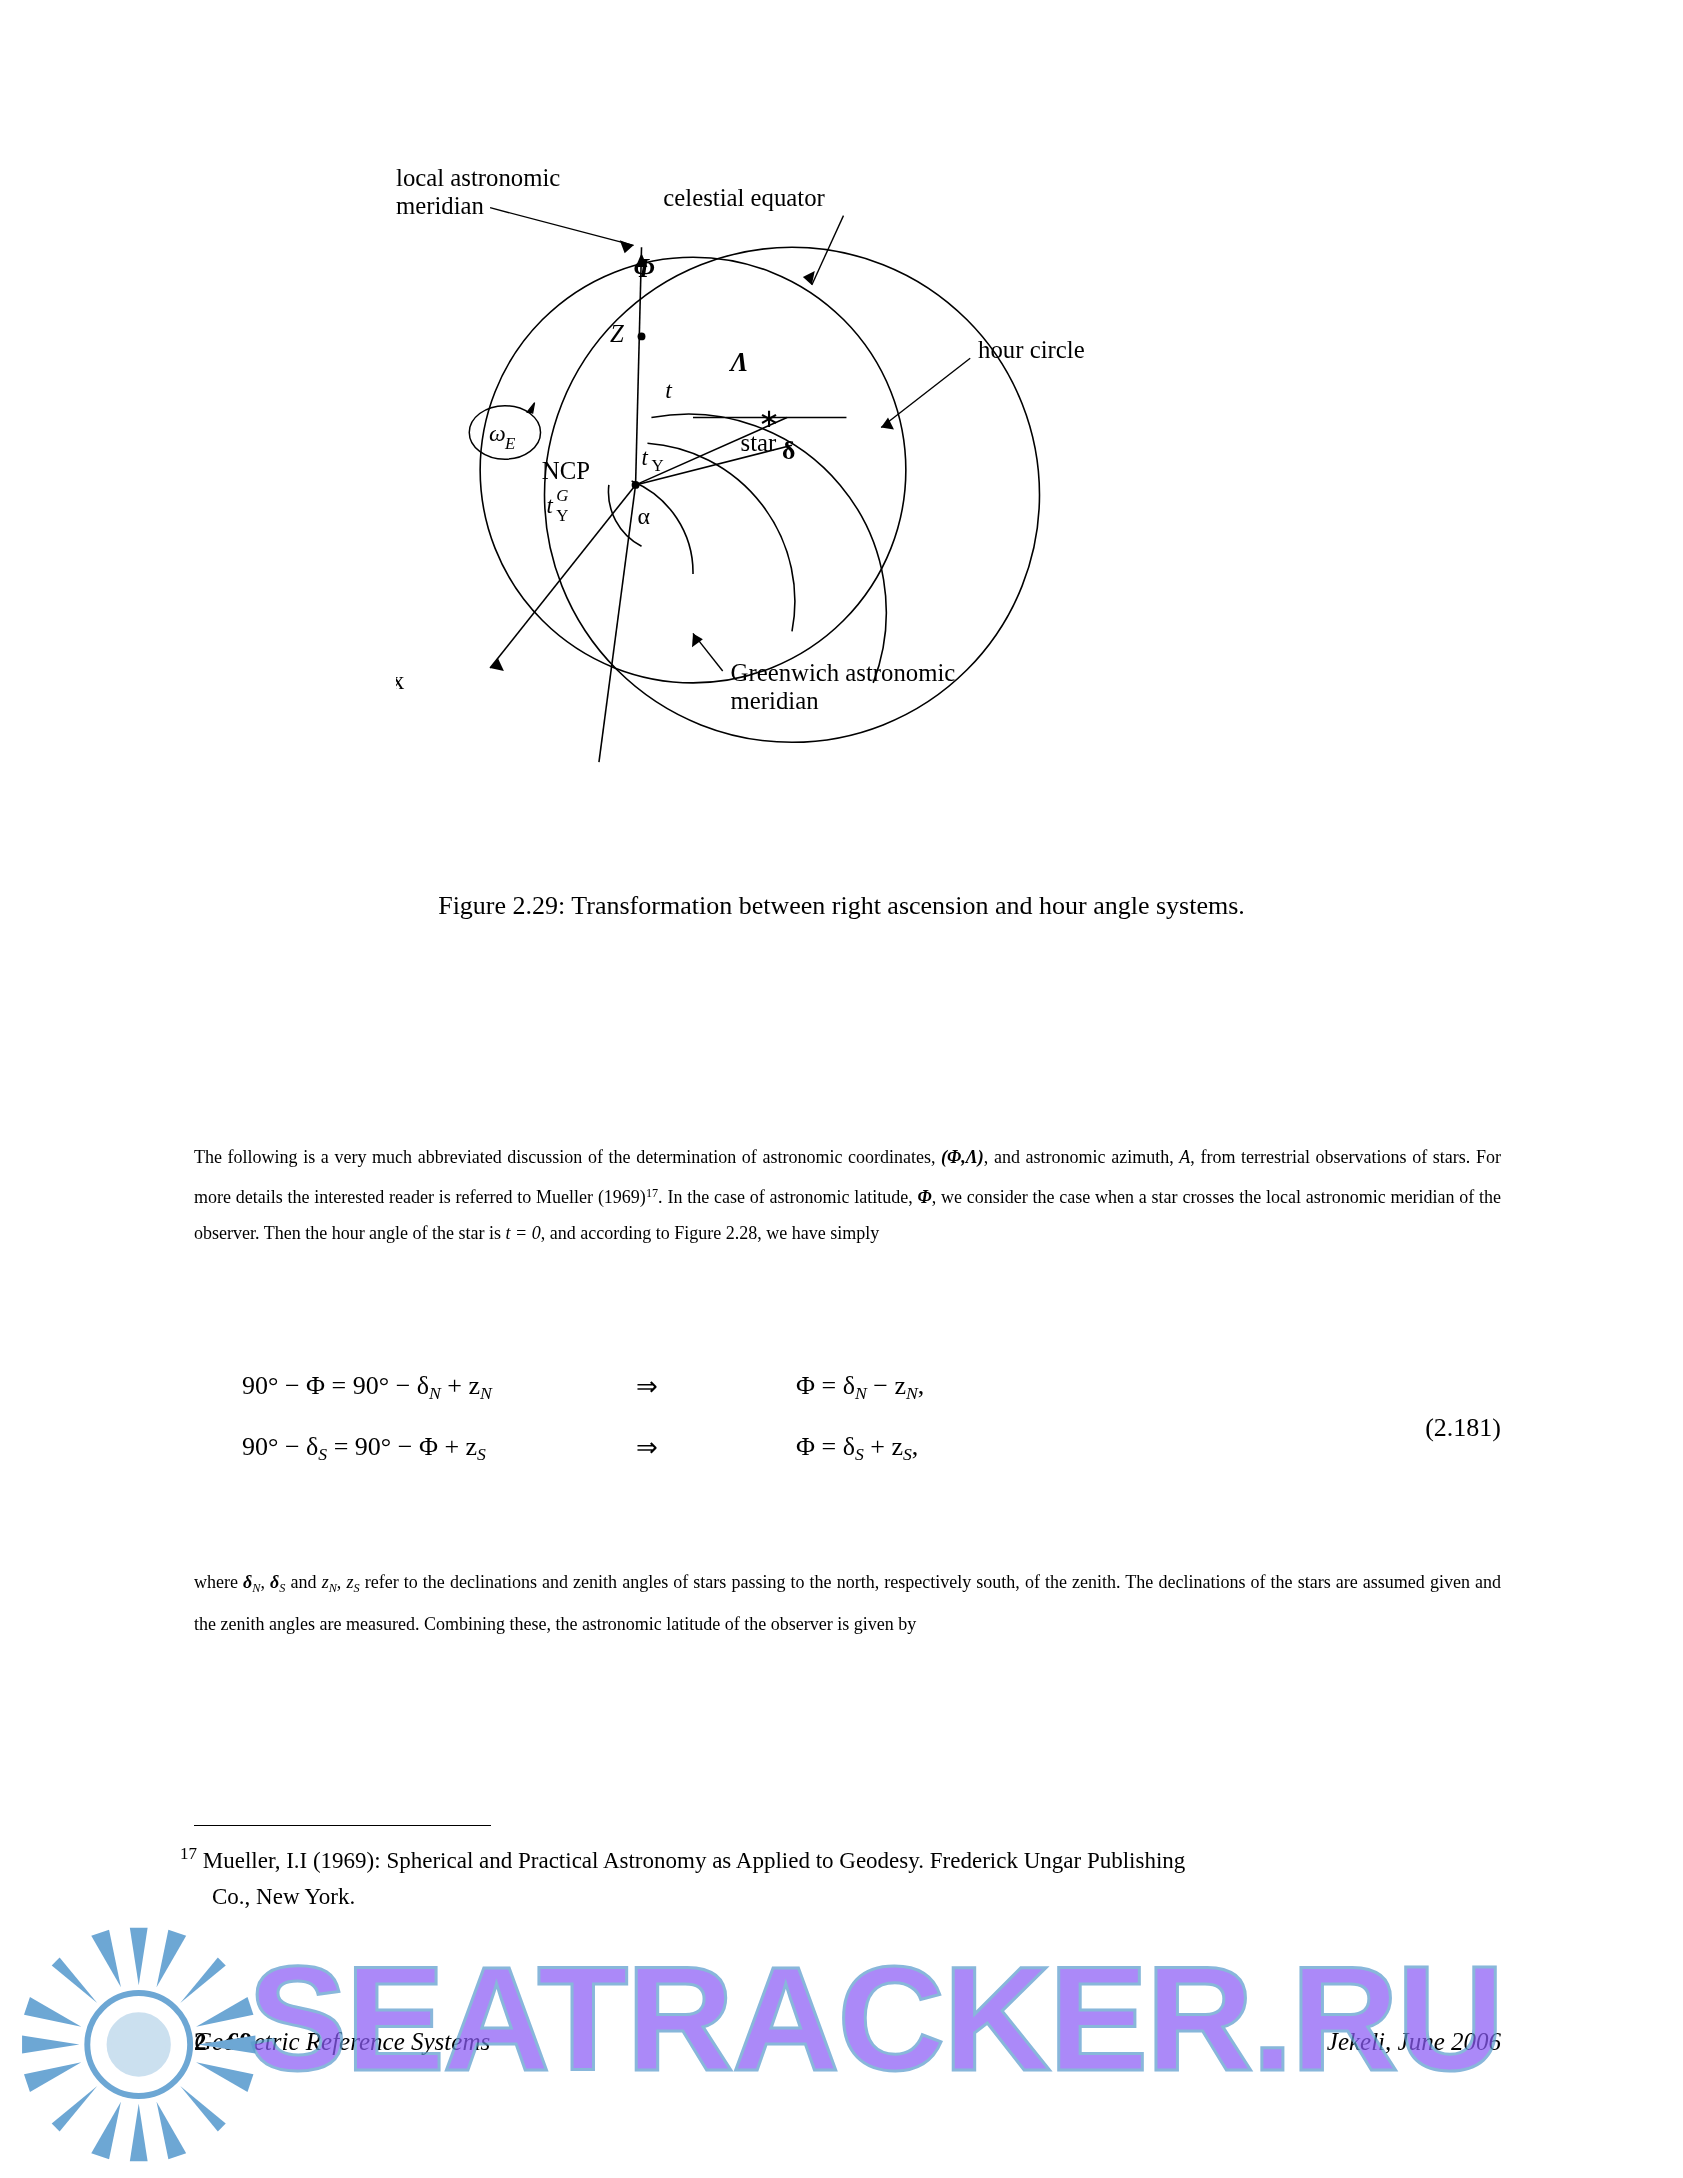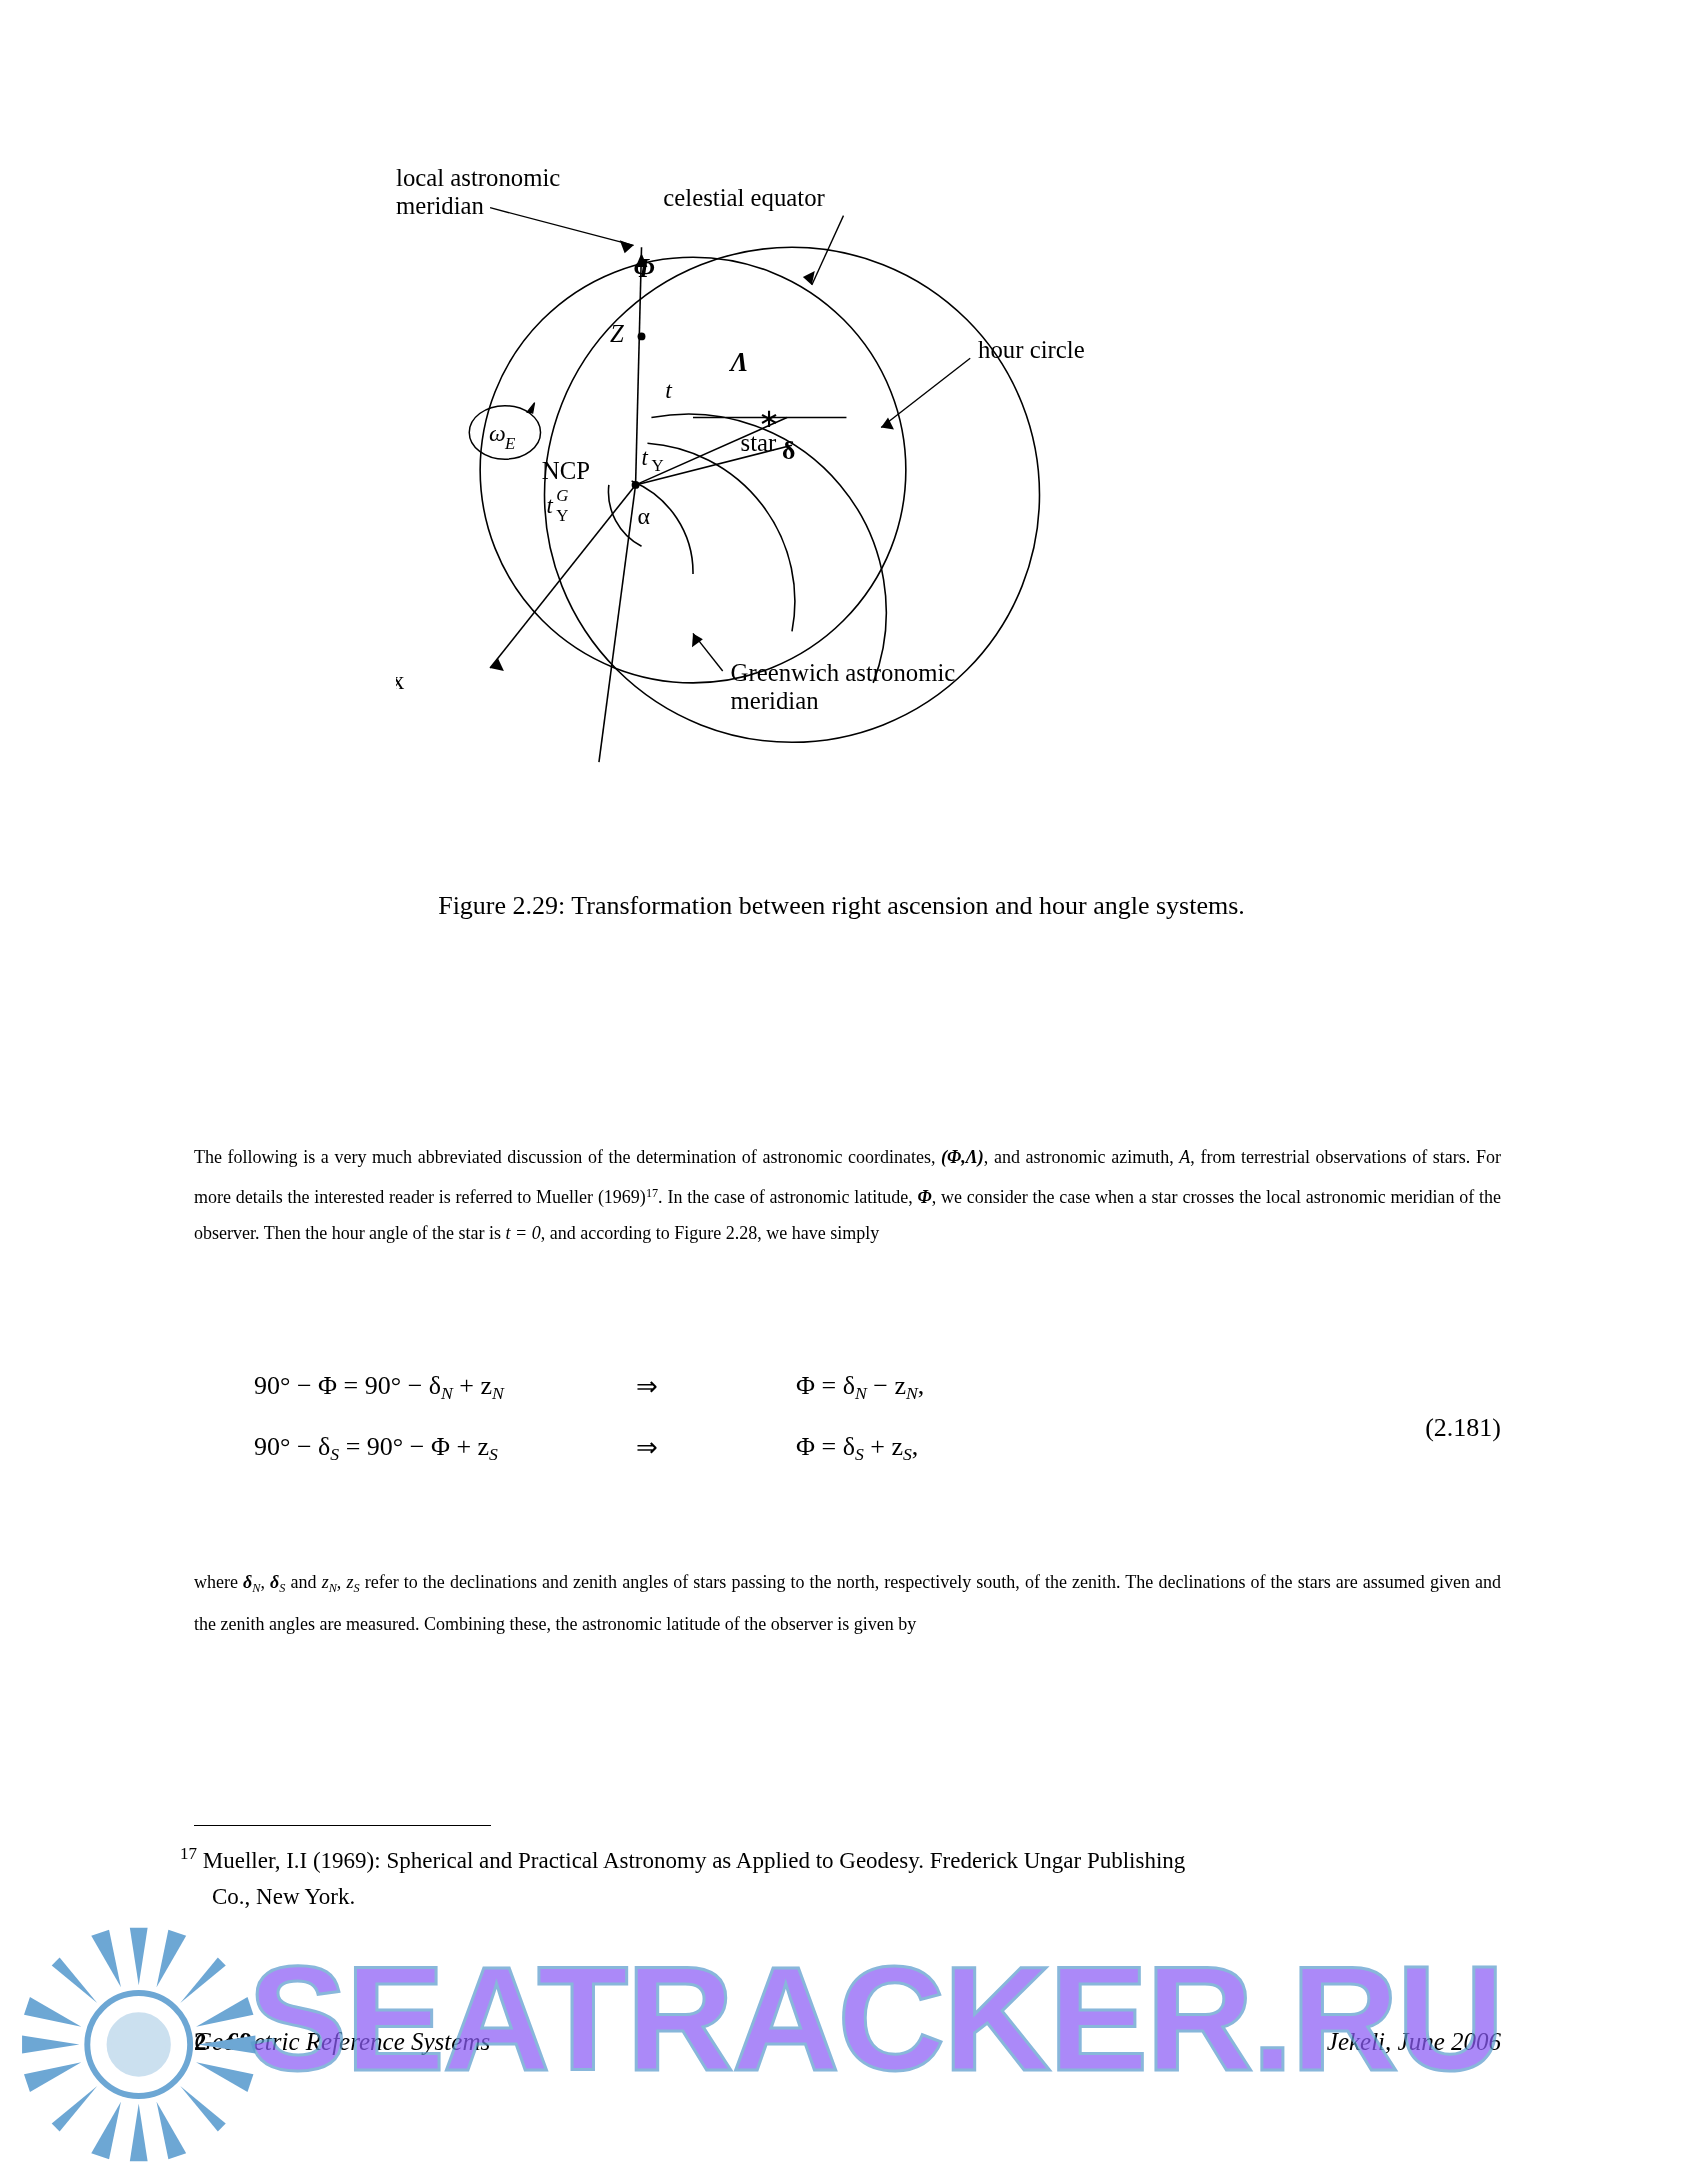--- a/index.html
+++ b/index.html
@@ -72,21 +72,21 @@
     position: absolute;
     left: 194px;
     top: 1371px;
     width: 1307px;
     font-size: 26px;
   }
   .eq-line {
     position: relative;
     height: 61px;
   }
-  .eq-col1 { position: absolute; left: 48px; top: 0; margin-left: 12px; }
+  .eq-col1 { position: absolute; left: 48px; top: 0; }
   .eq-col2 { position: absolute; left: 442px; top: 0; }
   .eq-col3 { position: absolute; left: 602px; top: 0; }
   .eq-num  { position: absolute; right: 0; top: 42px; }
 
   i, .it { font-style: italic; }
   .bi { font-style: italic; font-weight: bold; }
   sub {
     font-size: 0.68em;
     vertical-align: -0.3em;
     font-style: italic;

